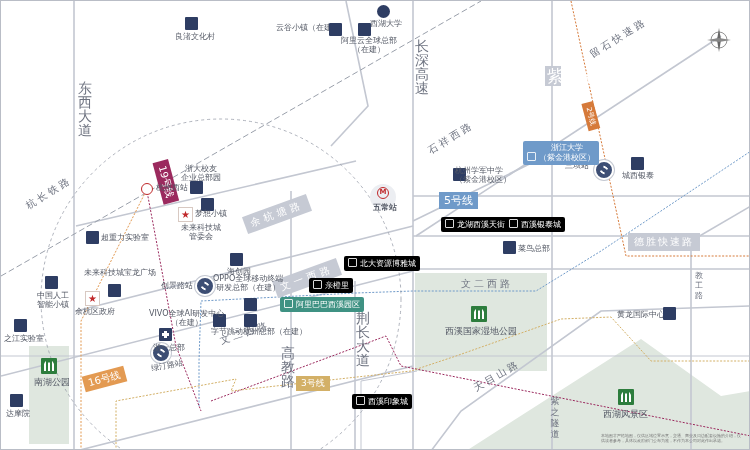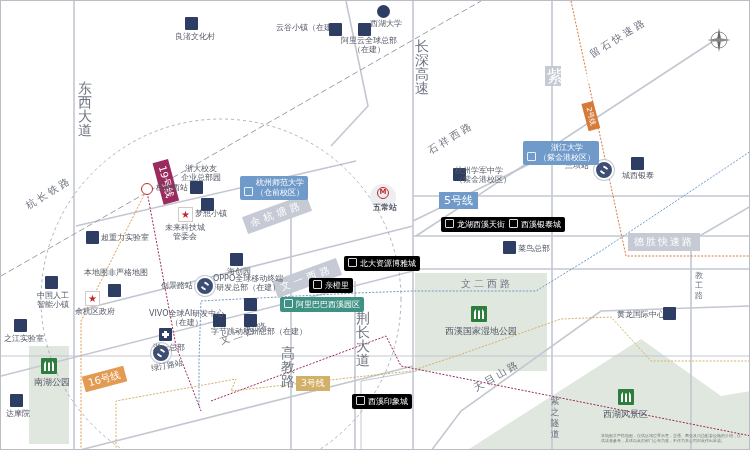--- a/index.html
+++ b/index.html
@@ -139,29 +139,29 @@
   <div class="lbl" style="left:340px;top:35px;"><span>阿里云全球总部</span><br><span>（在建）</span></div>
 
   <div class="icon" style="left:376px;top:4px;border-radius:50%;"></div>
   <div class="lbl" style="left:369px;top:18px;">西湖大学</div>
 
   <div class="lbl" style="left:180px;top:163px;"><span>浙大校友</span><br><span>企业总部园</span></div>
   <div class="icon" style="left:189px;top:180px;"></div>
   <div class="icon" style="left:200px;top:197px;"></div>
   <div class="star" style="left:177px;top:206px;">★</div>
   <div class="lbl" style="left:194px;top:208px;">梦想小镇</div>
-  <div class="lbl" style="left:164px;top:222px;"><span>未来科技城</span><br><span>管委会</span></div>
+  <div class="lbl" style="left:180px;top:222px;"><span>未来科技城</span><br><span>管委会</span></div>
 
   <div class="icon" style="left:85px;top:230px;"></div>
   <div class="lbl left" style="left:100px;top:232px;">超重力实验室</div>
 
   <div class="icon" style="left:229px;top:252px;"></div>
   <div class="lbl" style="left:226px;top:266px;">海创园</div>
 
-  <div class="lbl" style="left:83px;top:267px;">本地图非严格地图</div>
+  <div class="lbl" style="left:83px;top:267px;">未来科技城宝龙广场</div>
   <div class="icon" style="left:107px;top:283px;"></div>
 
   <div class="icon" style="left:44px;top:275px;"></div>
   <div class="lbl" style="left:36px;top:290px;"><span>中国人工</span><br><span>智能小镇</span></div>
 
   <div class="star" style="left:84px;top:290px;">★</div>
   <div class="lbl" style="left:74px;top:306px;">余杭区政府</div>
 
   <div class="icon" style="left:13px;top:318px;"></div>
   <div class="lbl" style="left:3px;top:333px;">之江实验室</div>
@@ -178,21 +178,20 @@
       <span style="position:absolute;left:5px;top:3px;width:3px;height:7px;background:#fff;"></span>
     </div>
   <div class="lbl" style="left:152px;top:342px;">浙一总部</div>
 
   <div class="park-ico" style="left:40px;top:357px;"></div>
   <div class="lbl" style="left:33px;top:376px;font-size:9px;">南湖公园</div>
 
   <div class="icon" style="left:9px;top:393px;"></div>
   <div class="lbl" style="left:5px;top:408px;">达摩院</div>
 
-  <div class="tag blue" style="left:239px;top:175px;line-height:10px;"><span class="ti"></span><span style="display:inline-block;text-align:center;"><span>杭州师范大学</span><br><span>（仓前校区）</span></span></div>
 
   <div class="icon" style="left:452px;top:167px;"></div>
   <div class="lbl left" style="left:454px;top:165px;"><span>杭州学军中学</span><br><span>（紫金港校区）</span></div>
 
   <div class="tag blue" style="left:522px;top:140px;line-height:10px;"><span class="ti"></span><span style="display:inline-block;text-align:center;"><span>浙江大学</span><br><span>（紫金港校区）</span></span></div>
 
   <div class="icon" style="left:630px;top:156px;"></div>
   <div class="lbl" style="left:621px;top:170px;">城西银泰</div>
 
   <div class="icon" style="left:502px;top:240px;"></div>

